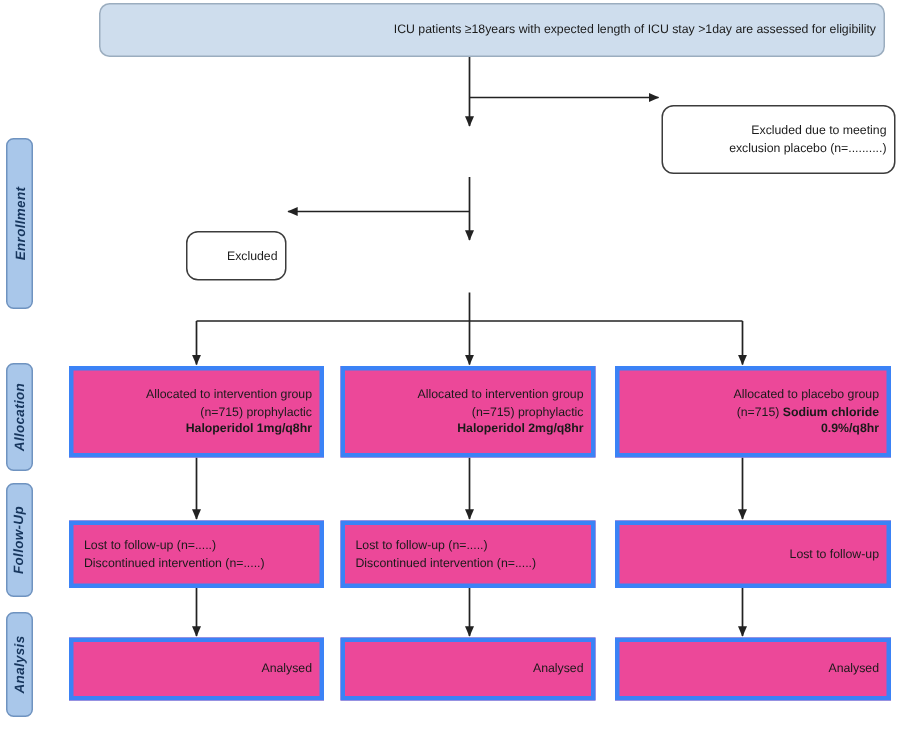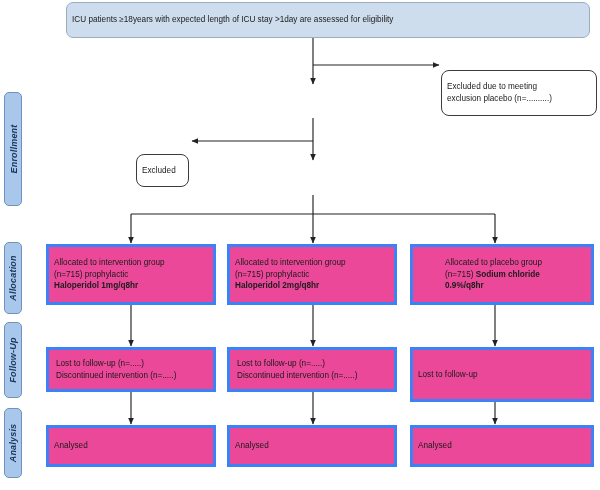--- a/index.html
+++ b/index.html
@@ -23,21 +23,21 @@
     top: 0;
     width: 600px;
     height: 490px;
     pointer-events: none;
   }
   .node {
     position: absolute;
     box-sizing: border-box;
     display: flex;
     flex-direction: column;
-    align-items: flex-start;
+    align-items: flex-end;
     justify-content: center;
     text-align: center;
     font-size: 8.2px;
     line-height: 1.45;
     color: #1a1a1a;
     padding: 2px 5px;
   }
   .node.blue {
     background: #cedded;
     border: 1px solid #9badbf;
@@ -135,21 +135,21 @@
   <div class="node blue" style="left:66px; top:2px; width:524px; height:36px;">
     <span class="ln">ICU patients ≥18years with expected length of ICU stay &gt;1day are assessed for eligibility</span>
   </div>
 
   <div class="node white-round" style="left:441px; top:42px; width:156px; height:46px;">
     <span class="ln">Excluded due to meeting</span>
     <span class="ln">exclusion placebo (n=..........)</span>
   </div>
 
 
-  <div class="node white-round" style="left:136px; top:126px; width:53px; height:33px;">
+  <div class="node white-round" style="left:124px; top:126px; width:67px; height:33px;">
     <span class="ln">Excluded</span>
   </div>
 
 
   <div class="node white-sq" style="left:46px; top:244px; width:170px; height:61px;">
     <span class="ln">Allocated to intervention group</span>
     <span class="ln">(n=715) prophylactic</span>
     <span class="ln bold">Haloperidol 1mg/q8hr</span>
   </div>
 
@@ -168,21 +168,21 @@
   <div class="node white-sq left-align" style="left:46px; top:347px; width:170px; height:45px;">
     <span class="ln">Lost to follow-up (n=.....)</span>
     <span class="ln">Discontinued intervention (n=.....)</span>
   </div>
 
   <div class="node white-sq left-align" style="left:227px; top:347px; width:170px; height:45px;">
     <span class="ln">Lost to follow-up (n=.....)</span>
     <span class="ln">Discontinued intervention (n=.....)</span>
   </div>
 
-  <div class="node white-sq" style="left:410px; top:347px; width:184px; height:55px;">
+  <div class="node white-sq" style="left:410px; top:347px; width:184px; height:45px;">
     <span class="ln">Lost to follow-up</span>
   </div>
 
   <div class="node white-sq" style="left:46px; top:425px; width:170px; height:42px;">
     <span class="ln">Analysed</span>
   </div>
 
   <div class="node white-sq" style="left:227px; top:425px; width:170px; height:42px;">
     <span class="ln">Analysed</span>
   </div>

